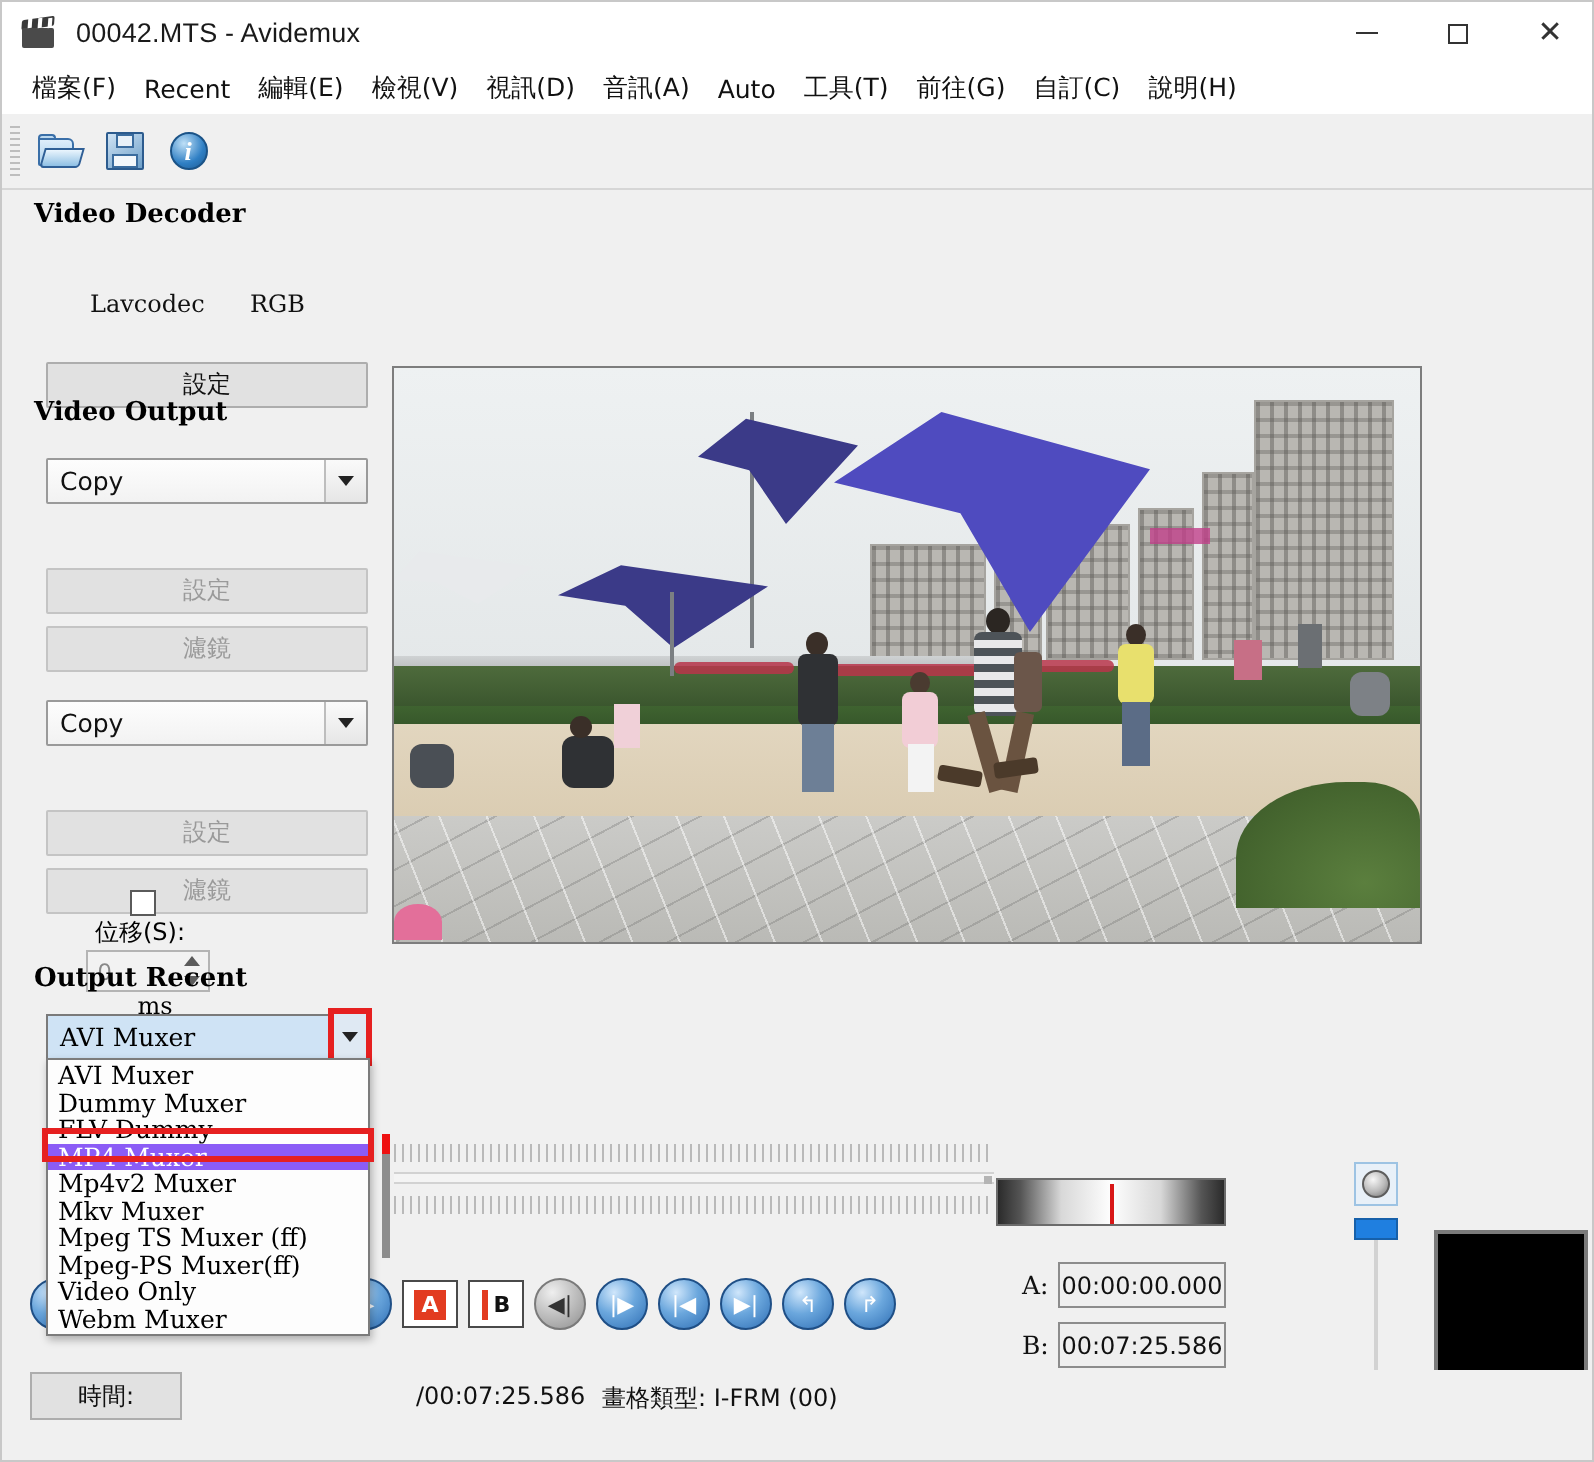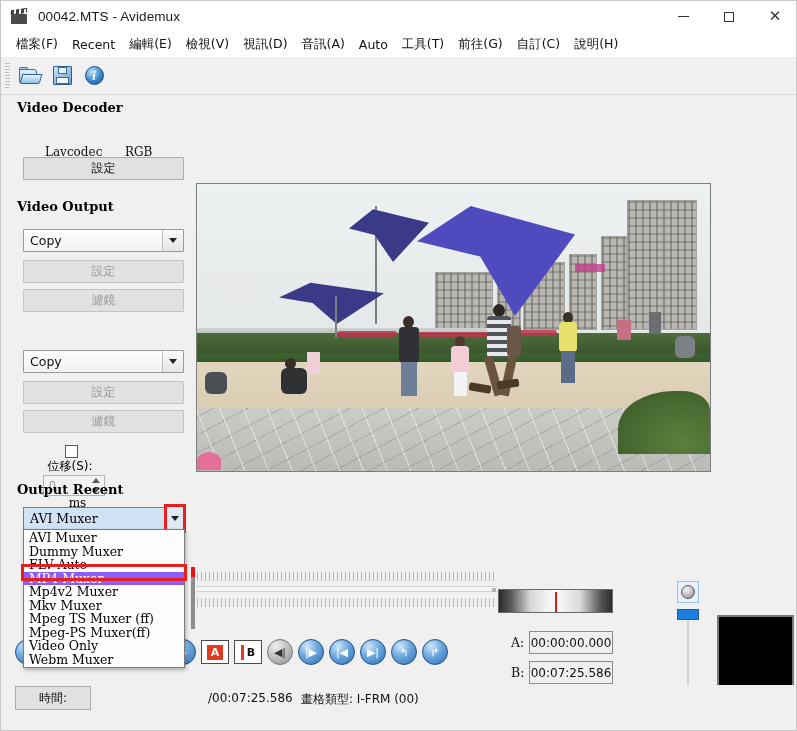--- a/index.html
+++ b/index.html
@@ -137,20 +137,21 @@
     display: flex; font-size: 12px; color: #111; margin-left: 22px; margin-top: 12px;
     font-family: "DejaVu Serif", "Liberation Serif", serif;
   }
   .codec-row .c1 { width: 80px; }
   .btn {
     display: flex; align-items: center; justify-content: center;
     height: 23px; background: #e1e1e1;
     border: 1px solid #adadad; border-radius: 1px;
     font-size: 12px; color: #111;
     font-family: Liberation Mono, monospace;
+    margin-top: 24px;
   }
   .btn.disabled { color: #9a9a9a; background: #e1e1e1; border-color: #c4c4c4; }
   .combo {
     height: 23px; background: linear-gradient(#fdfdfd,#f2f2f2);
     border: 1px solid #9a9a9a; border-radius: 1px;
     display: flex; align-items: center; position: relative;
     font-size: 12.5px; color: #111; padding-left: 6px;
     font-family: "DejaVu Sans", "Liberation Sans", sans-serif;
   }
   .combo .arrowbox {
@@ -473,21 +474,21 @@
   <div class="of-combo">
     <span>AVI Muxer</span>
   </div>
   <div class="of-arrow-hl">
     <div class="caret"></div>
   </div>
 
   <div class="dropdown">
     <div class="dd-item">AVI Muxer</div>
     <div class="dd-item">Dummy Muxer</div>
-    <div class="dd-item">FLV Auto</div>
+    <div class="dd-item">FLV Dummy</div>
     <div class="dd-item selected">MP4 Muxer</div>
     <div class="dd-item">Mp4v2 Muxer</div>
     <div class="dd-item">Mkv Muxer</div>
     <div class="dd-item">Mpeg TS Muxer (ff)</div>
     <div class="dd-item">Mpeg-PS Muxer(ff)</div>
     <div class="dd-item">Video Only</div>
     <div class="dd-item">Webm Muxer</div>
   </div>
   <div class="dd-hl-box"></div>
   <svg class="dd-cursor" width="14" height="20" viewBox="0 0 14 20">

